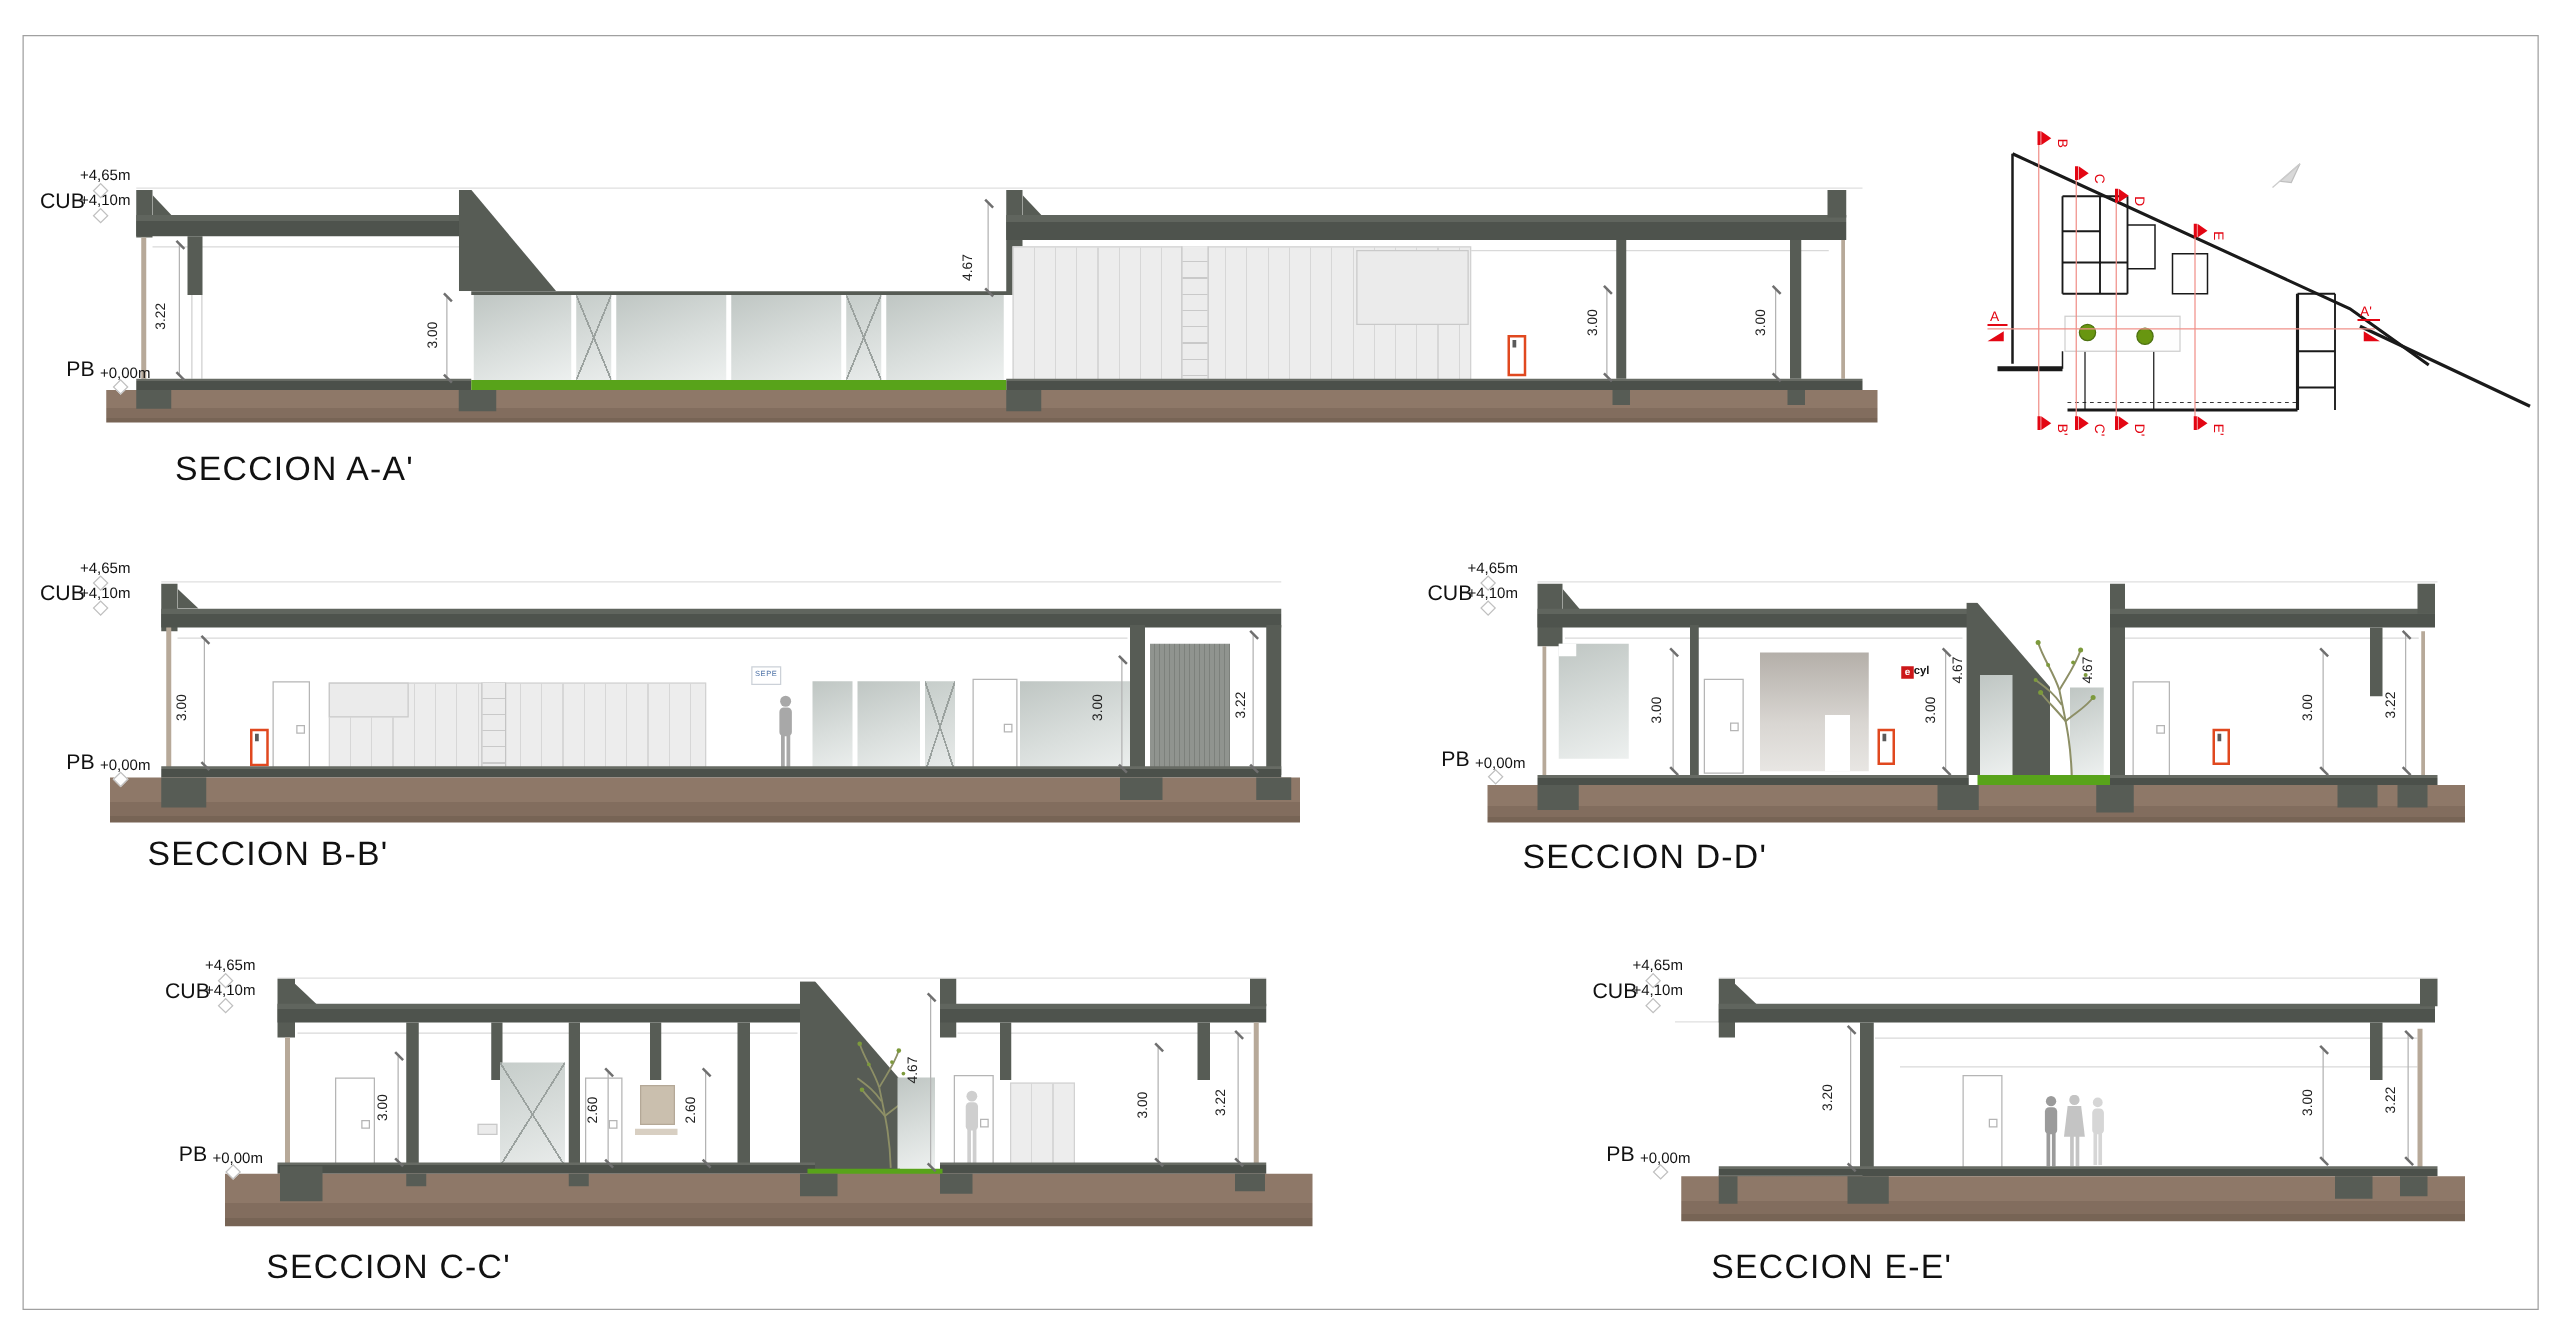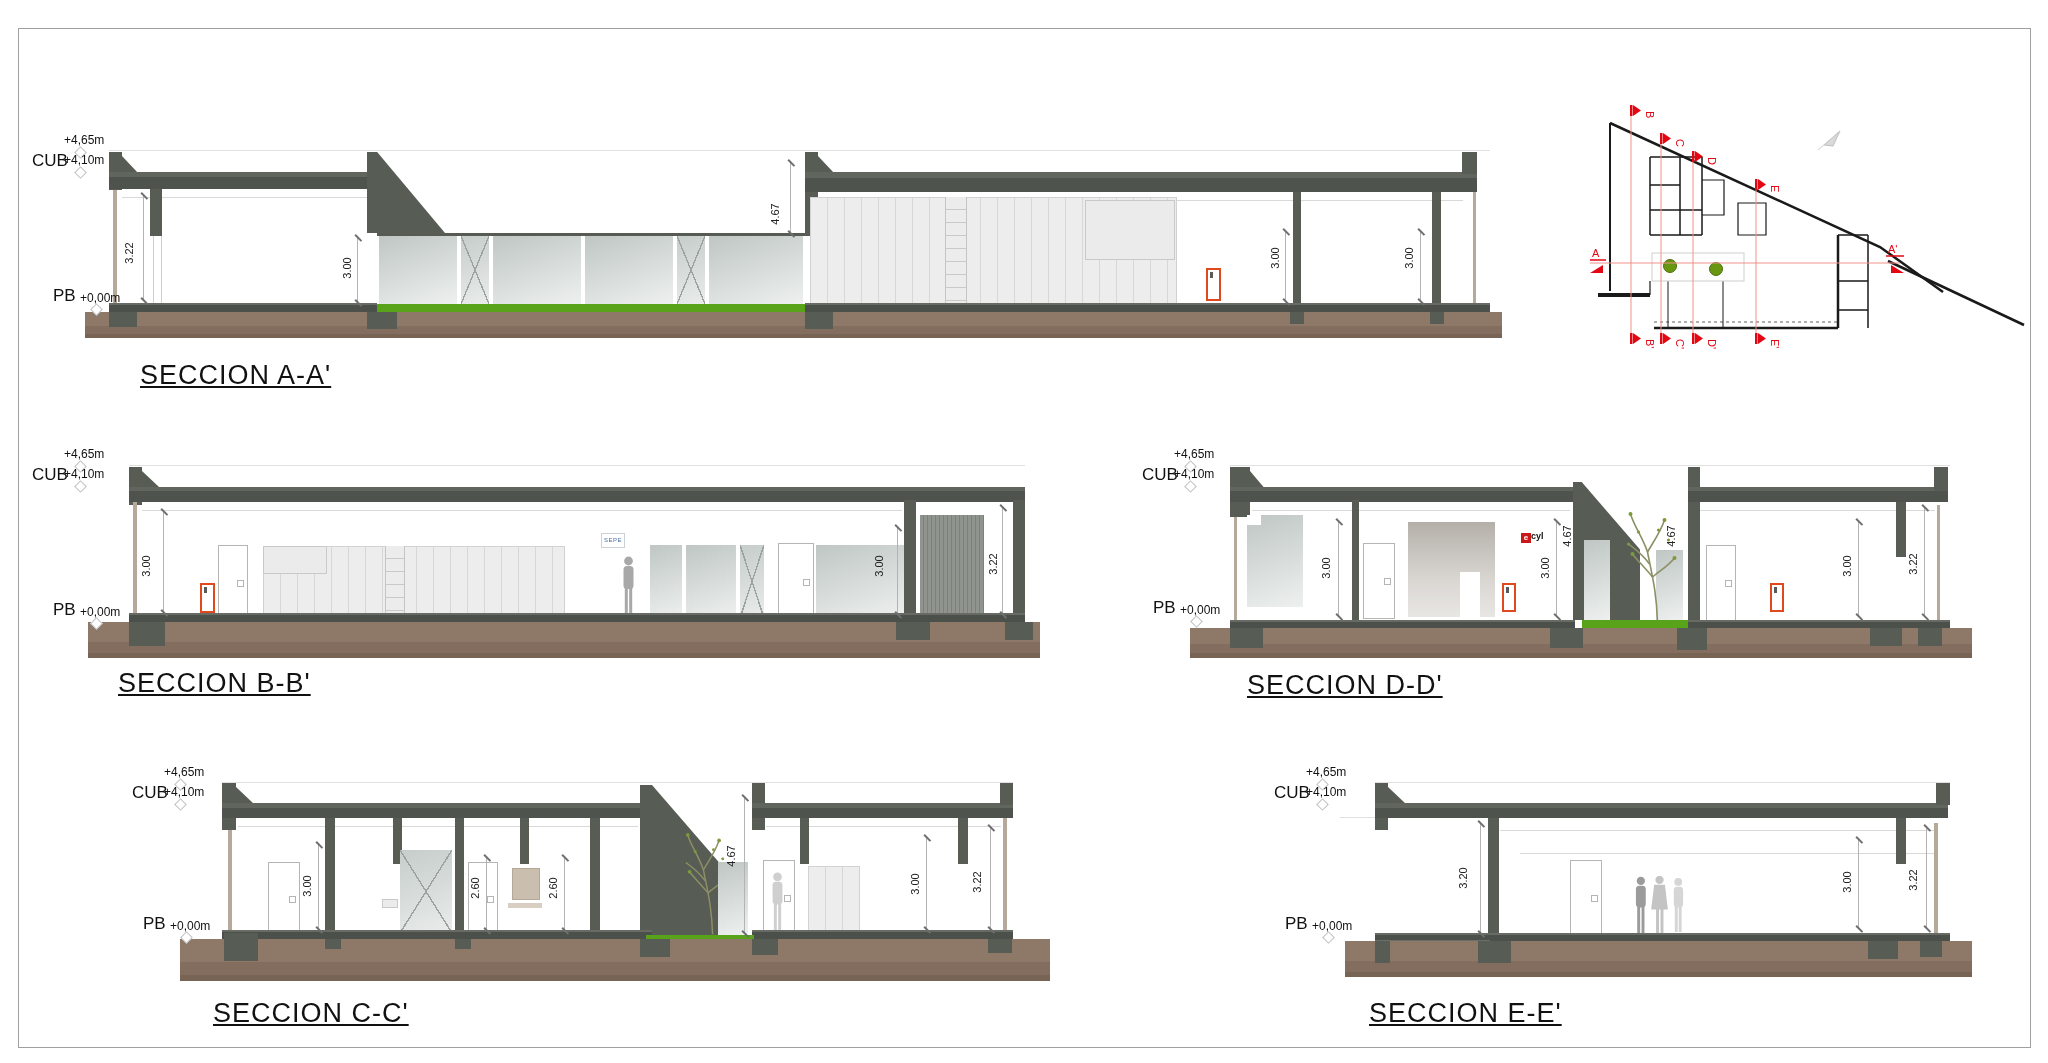--- a/index.html
+++ b/index.html
@@ -28,21 +28,21 @@
     linear-gradient(to bottom right,transparent calc(50% - 0.7px),#9ba29f calc(50% - 0.7px) calc(50% + 0.7px),transparent calc(50% + 0.7px)),
     linear-gradient(160deg,#c6cdca,#e9eceb);}
   .dim{font-size:11px;color:#222;transform:rotate(-90deg);transform-origin:center;white-space:nowrap;}
   .dline{width:1px;background:#b3b3b3;}
   .dline::before,.dline::after{content:"";position:absolute;left:-3.5px;width:9px;height:1.5px;background:#6f6f6f;transform:rotate(45deg);}
   .dline::before{top:-1px;}
   .dline::after{bottom:-1px;}
   .lvl{font-size:12px;}
   .lvlbig{font-size:17px;}
   .dia{width:7px;height:7px;border:1px solid #c0c0c0;background:#fff;transform:rotate(45deg);}
-  .title{font-size:27px;letter-spacing:1px;text-decoration:underline;}
+  .title{font-size:27px;letter-spacing:1px;}
   .lline{height:1px;background:#e0e0e0;}
   .ceil{height:1px;background:#d9d9d9;}
   .frame{border:1.5px solid #a0a0a0;}
   .sepe{background:#fff;border:1px solid #ccd1d8;font-size:6px;color:#4a6fa5;text-align:center;line-height:13px;letter-spacing:.5px;}
   .ecyl{font-size:9px;font-weight:bold;color:#111;}
   .ecyl .esq{display:inline-block;width:10px;height:10px;background:#cc1719;color:#fff;text-align:center;line-height:10px;font-size:8px;vertical-align:-1px;}
   .person{fill:#a8a8a8;}
   .graybar{background:#6b6f69;}
   .grayvol{background:linear-gradient(180deg,#b4afa9 0,#d9d6d2 60%,#e8e6e3 100%);}
 </style>
@@ -238,21 +238,21 @@
   <div class="a dim" style="left:1902px;top:558px;">3.22</div>
 
   <div class="a lvl" style="left:1174px;top:447px;">+4,65m</div>
   <div class="a dia" style="left:1186px;top:462px;"></div>
   <div class="a lvlbig" style="left:1142px;top:465px;">CUB</div>
   <div class="a lvl" style="left:1174px;top:467px;">+4,10m</div>
   <div class="a dia" style="left:1186px;top:482px;"></div>
   <div class="a lvlbig" style="left:1153px;top:598px;">PB</div>
   <div class="a lvl" style="left:1180px;top:603px;">+0,00m</div>
   <div class="a dia" style="left:1192px;top:617px;"></div>
-  <div class="a title" style="left:1218px;top:670px;margin-left:29px;">SECCION D-D'</div>
+  <div class="a title" style="left:1218px;top:670px;">SECCION D-D'</div>
 </div>
 
 <div>
   <div class="a lline" style="left:222px;top:782px;width:791px;"></div>
   <div class="a dark" style="left:222px;top:783px;width:14px;height:47px;"></div>
   <div class="a wedge" style="left:236px;top:787px;width:18px;height:17px;"></div>
   <div class="a slab" style="left:222px;top:803px;width:430px;height:15px;"></div>
   <div class="a ceil" style="left:238px;top:826px;width:400px;"></div>
   <div class="a tan" style="left:228px;top:830px;width:4px;height:103px;"></div>
   <div class="a dark" style="left:325px;top:818px;width:10px;height:115px;"></div>

